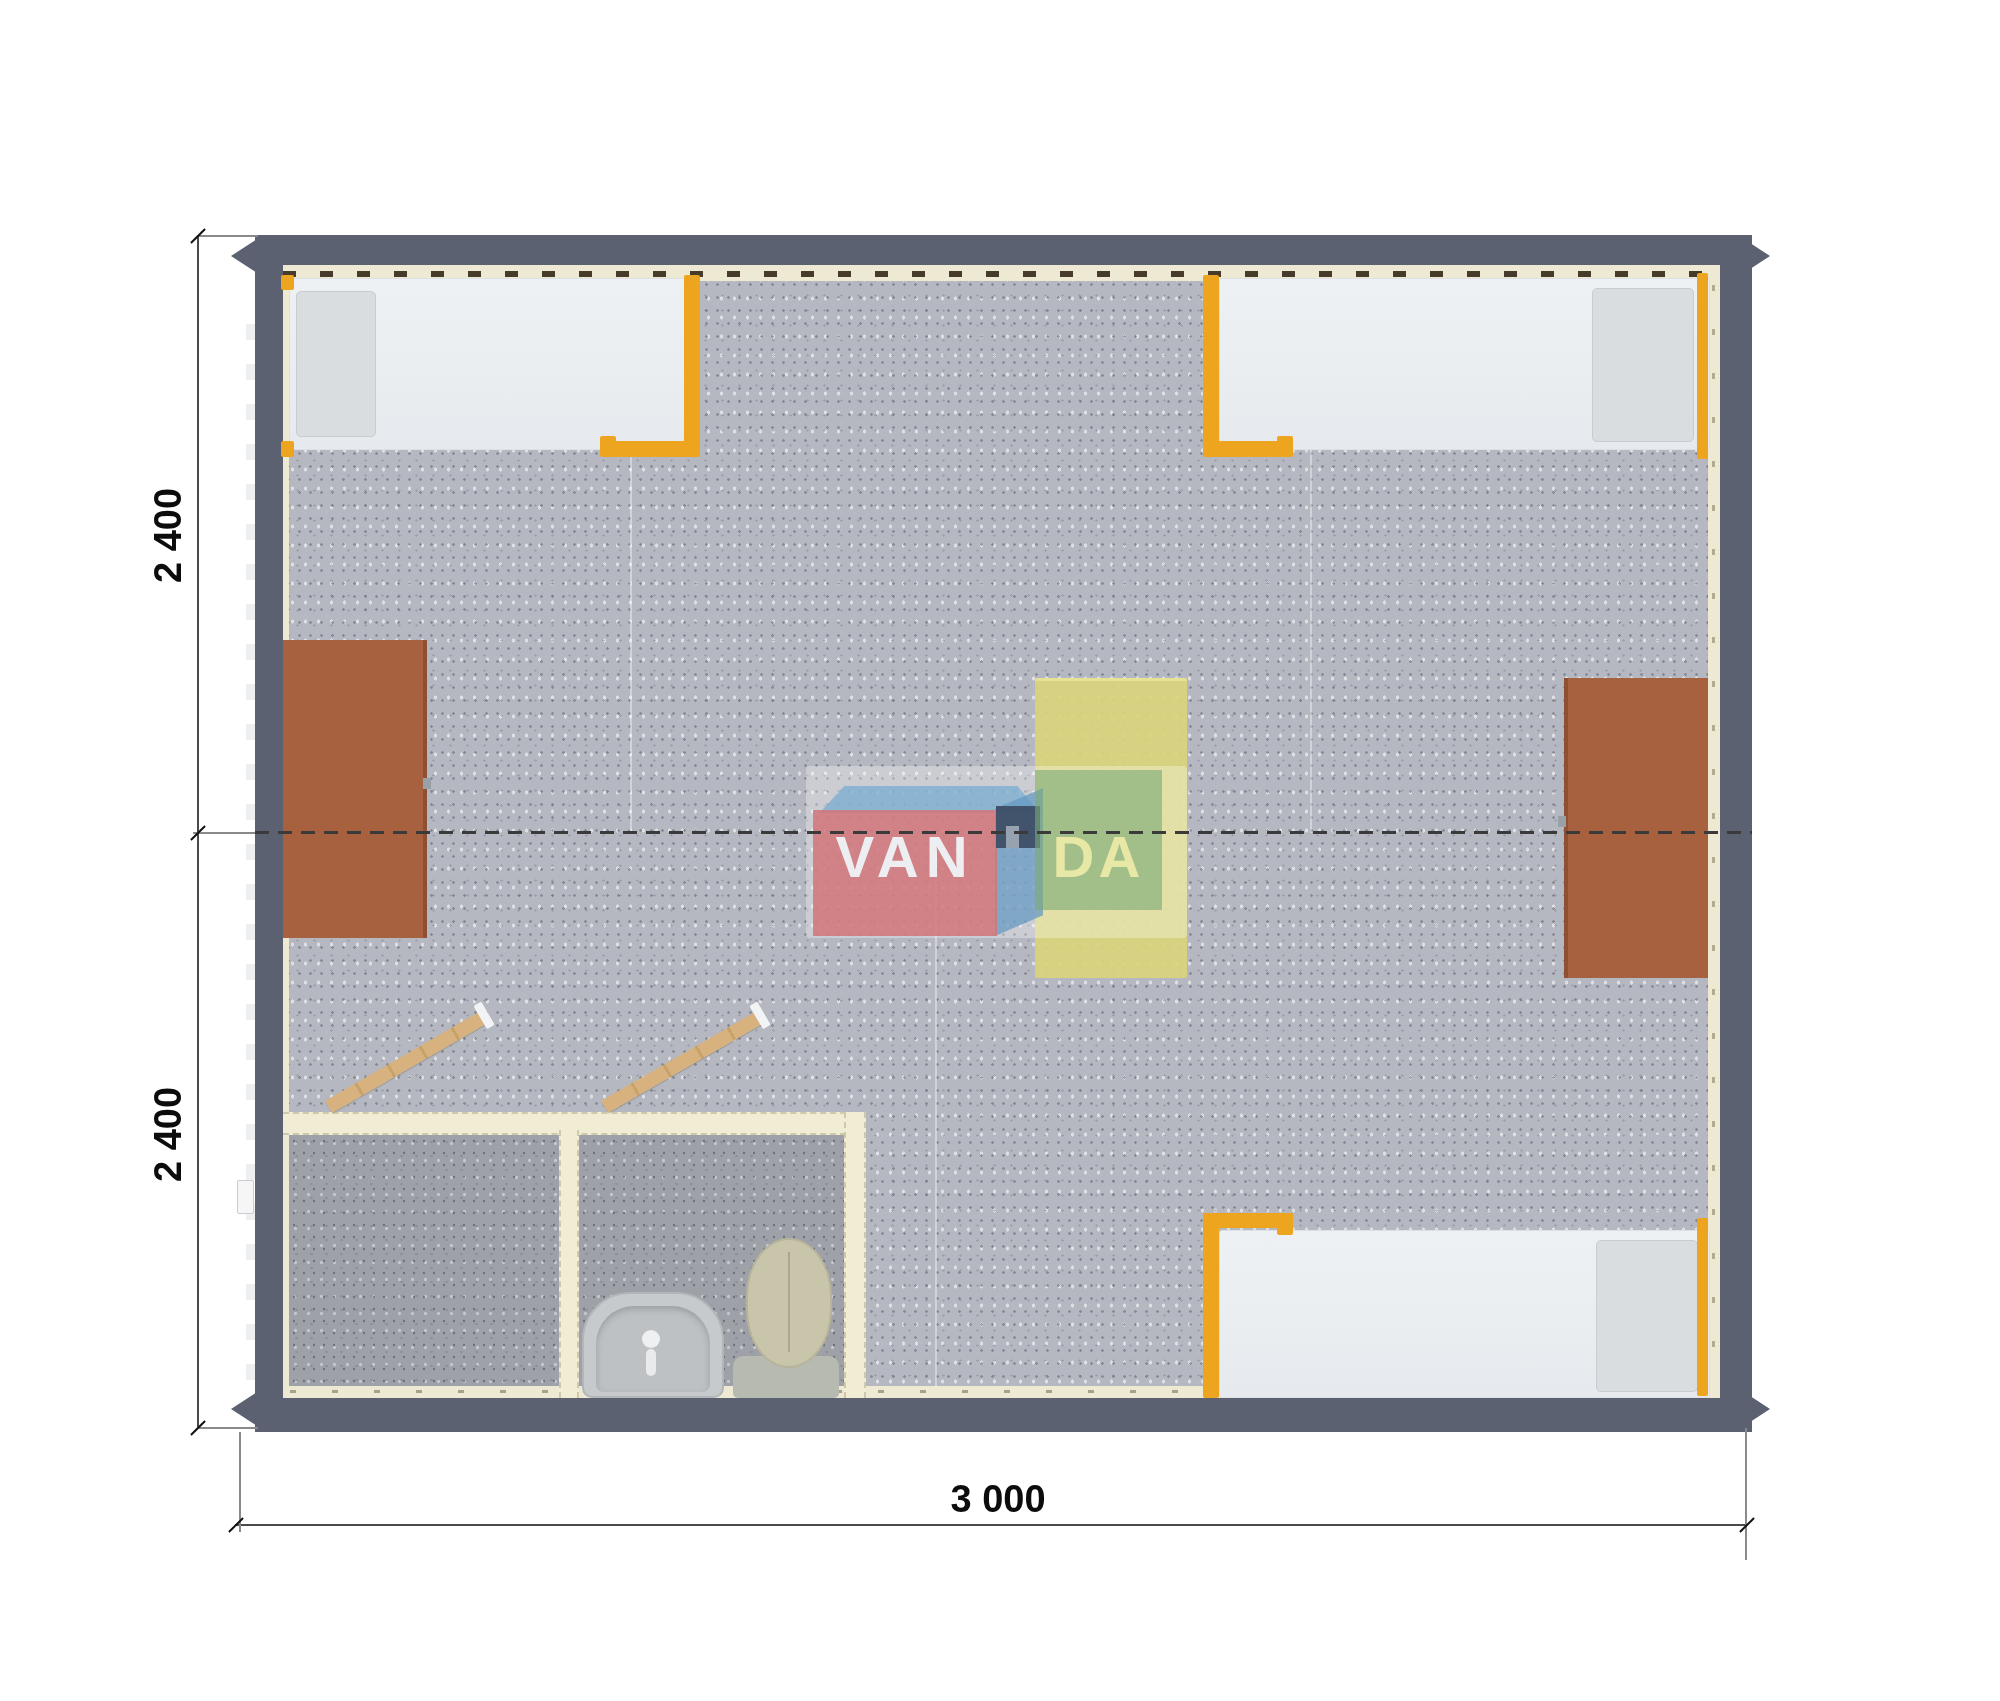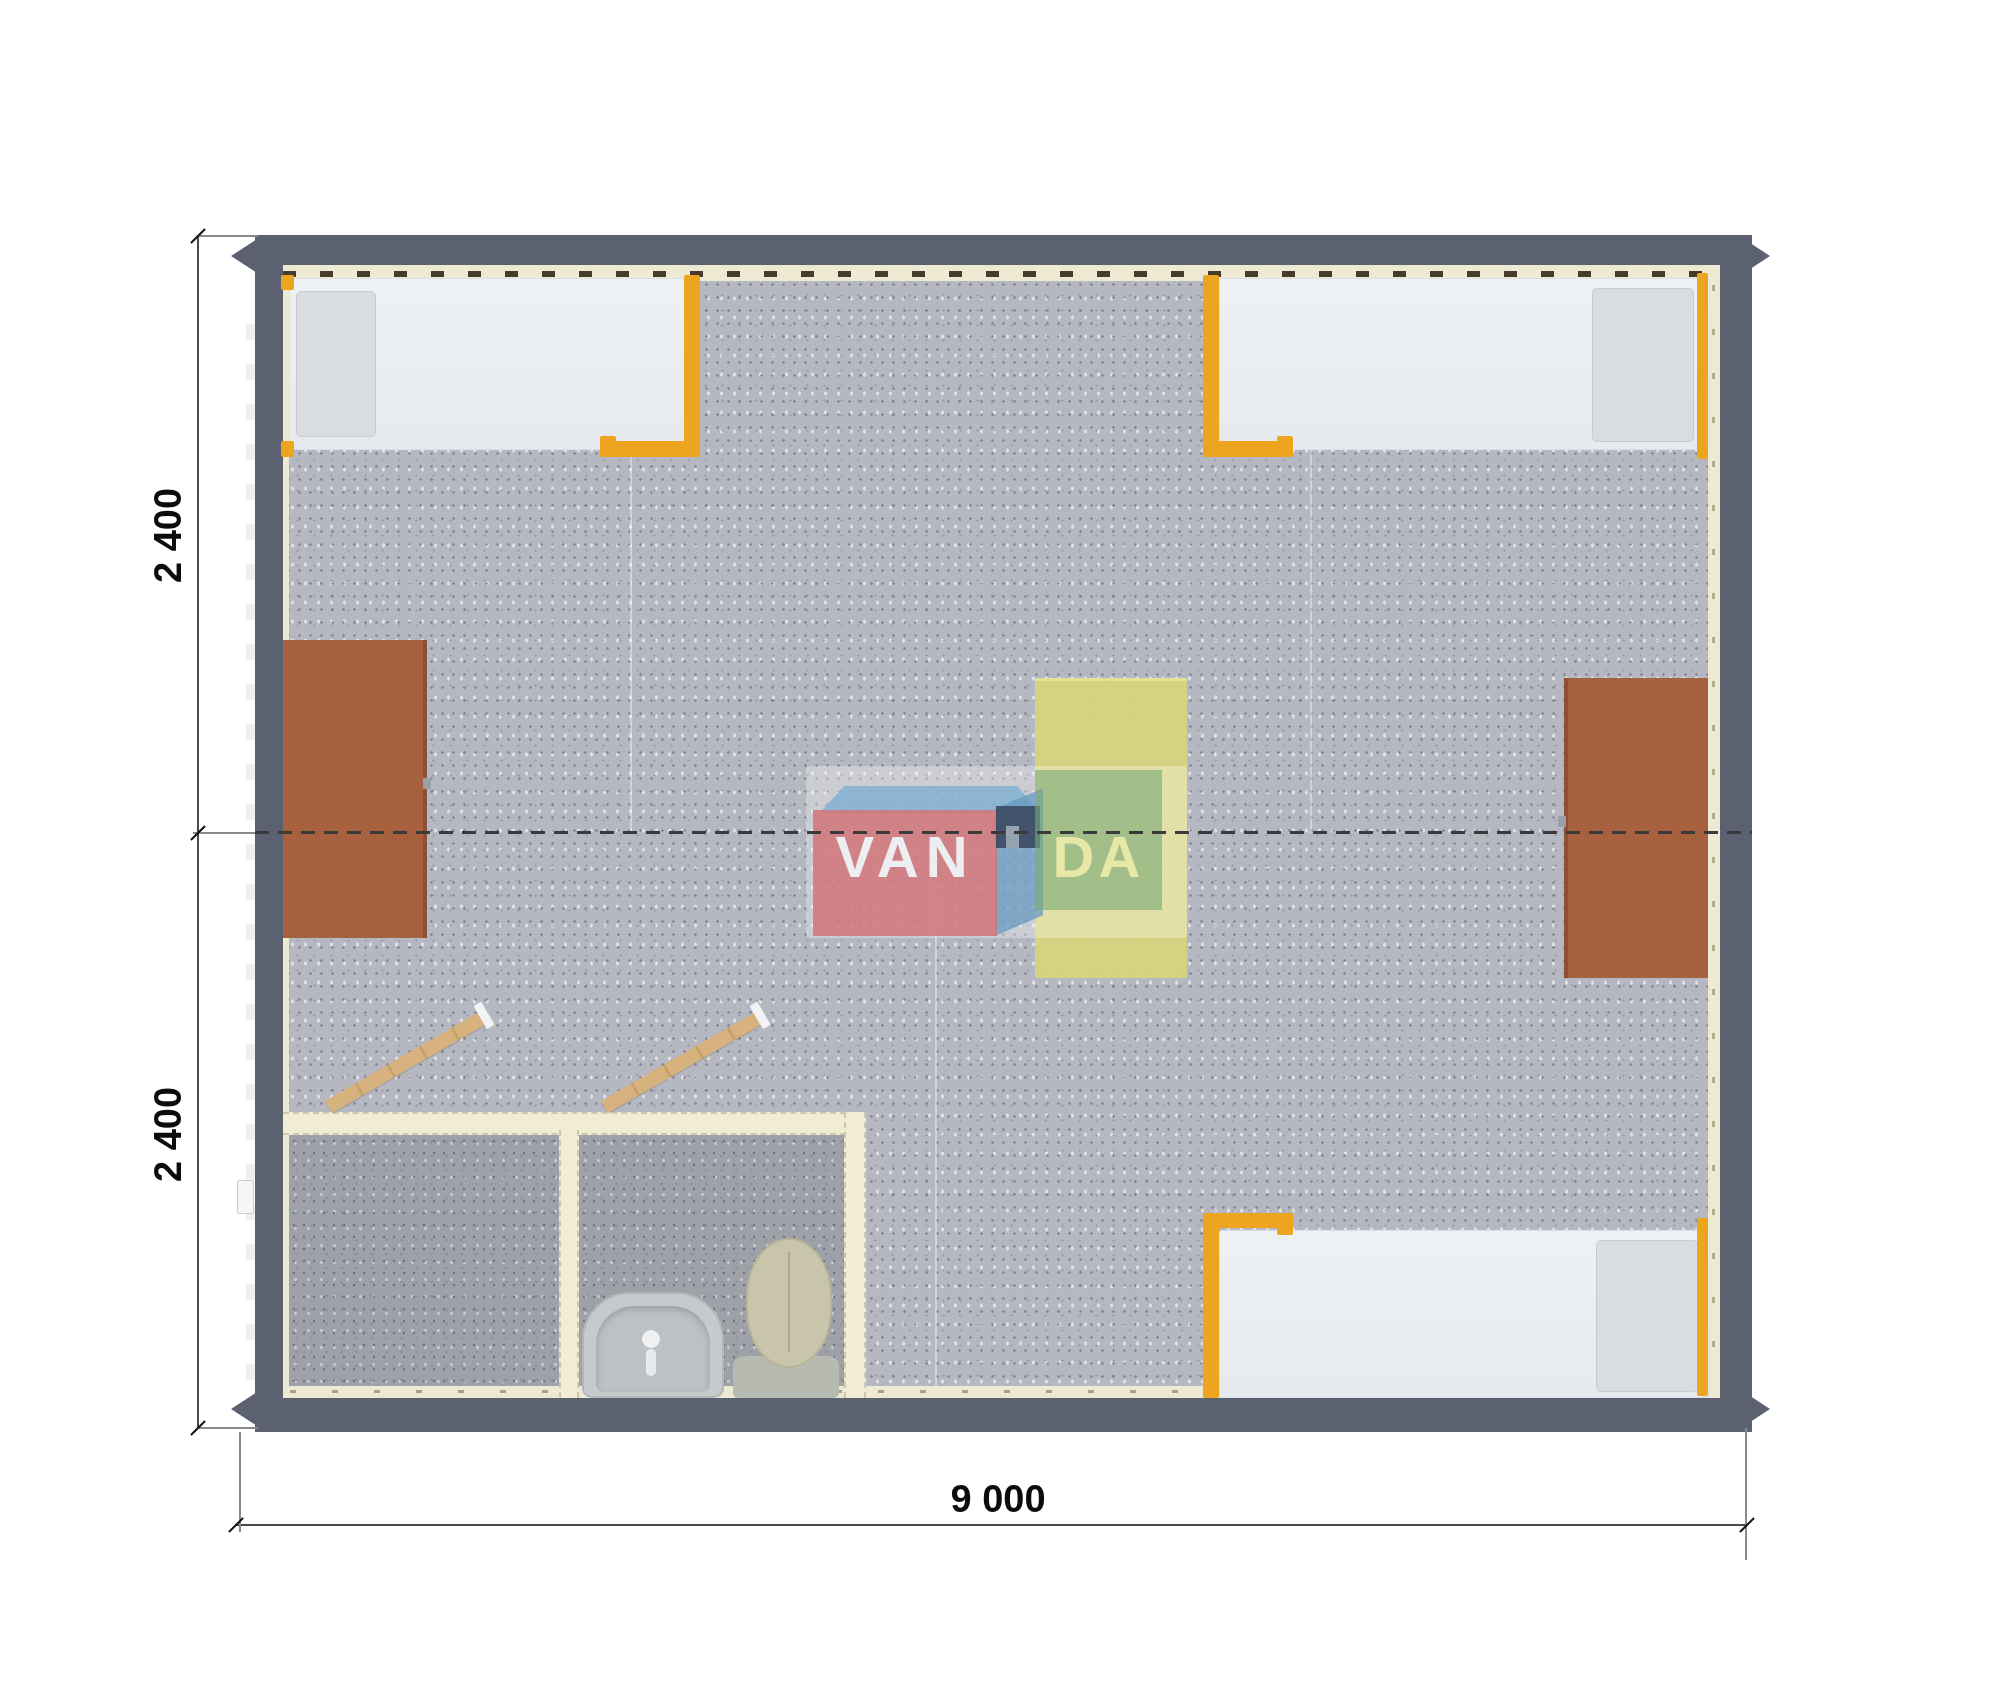--- a/index.html
+++ b/index.html
@@ -200,15 +200,15 @@
   <div class="abs tick" style="left:188px;top:832px;"></div>
   <div class="abs tick" style="left:188px;top:1427px;"></div>
   <div class="abs dimlabel rot" style="left:88px;top:514px;width:160px;text-align:center;">2 400</div>
   <div class="abs dimlabel rot" style="left:88px;top:1113px;width:160px;text-align:center;">2 400</div>
 
   <div class="abs dimline" style="left:235px;top:1524px;width:1511px;height:2px;"></div>
   <div class="abs extline" style="left:239px;top:1432px;width:2px;height:100px;"></div>
   <div class="abs extline" style="left:1745px;top:1428px;width:2px;height:132px;"></div>
   <div class="abs tick" style="left:226px;top:1524px;"></div>
   <div class="abs tick" style="left:1737px;top:1524px;"></div>
-  <div class="abs dimlabel" style="left:913px;top:1478px;width:170px;text-align:center;">9 000</div>
+  <div class="abs dimlabel" style="left:913px;top:1478px;width:170px;text-align:center;">3 000</div>
 
 </div>
 
 </body></html>

